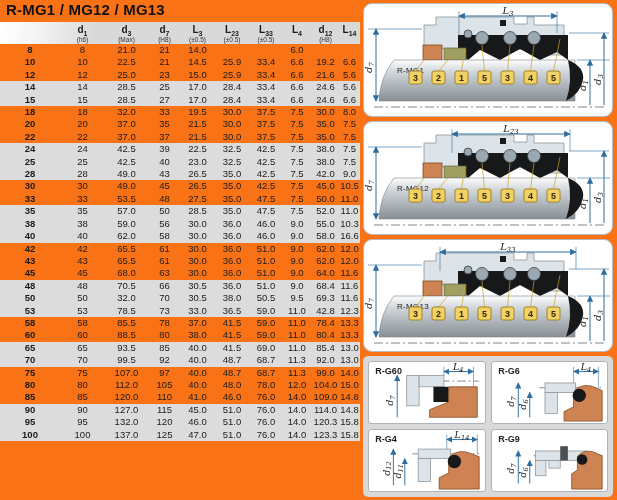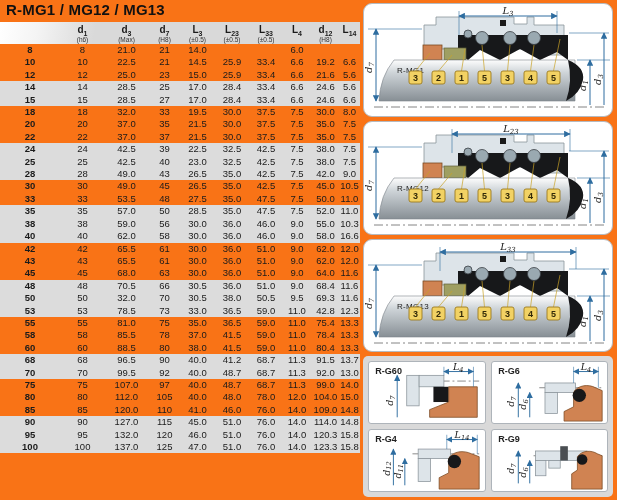--- a/index.html
+++ b/index.html
@@ -335,32 +335,20 @@
           <td>78.5</td>
           <td>73</td>
           <td>33.0</td>
           <td>36.5</td>
           <td>59.0</td>
           <td>11.0</td>
           <td>42.8</td>
           <td>12.3</td>
         </tr>
         <tr>
-          <td>55</td>
-          <td>55</td>
-          <td>81.0</td>
-          <td>75</td>
-          <td>35.0</td>
-          <td>36.5</td>
-          <td>59.0</td>
-          <td>11.0</td>
-          <td>75.4</td>
-          <td>13.3</td>
-        </tr>
-        <tr>
           <td>58</td>
           <td>58</td>
           <td>85.5</td>
           <td>78</td>
           <td>37.0</td>
           <td>41.5</td>
           <td>59.0</td>
           <td>11.0</td>
           <td>78.4</td>
           <td>13.3</td>
@@ -371,30 +359,30 @@
           <td>88.5</td>
           <td>80</td>
           <td>38.0</td>
           <td>41.5</td>
           <td>59.0</td>
           <td>11.0</td>
           <td>80.4</td>
           <td>13.3</td>
         </tr>
         <tr class="g">
-          <td>68</td>
-          <td>68</td>
-          <td>96.5</td>
-          <td>90</td>
+          <td>65</td>
+          <td>65</td>
+          <td>93.5</td>
+          <td>85</td>
           <td>40.0</td>
-          <td>41.2</td>
-          <td>68.7</td>
-          <td>11.3</td>
-          <td>91.5</td>
-          <td>13.7</td>
+          <td>41.5</td>
+          <td>69.0</td>
+          <td>11.0</td>
+          <td>85.4</td>
+          <td>13.0</td>
         </tr>
         <tr class="g">
           <td>70</td>
           <td>70</td>
           <td>99.5</td>
           <td>92</td>
           <td>40.0</td>
           <td>48.7</td>
           <td>68.7</td>
           <td>11.3</td>

